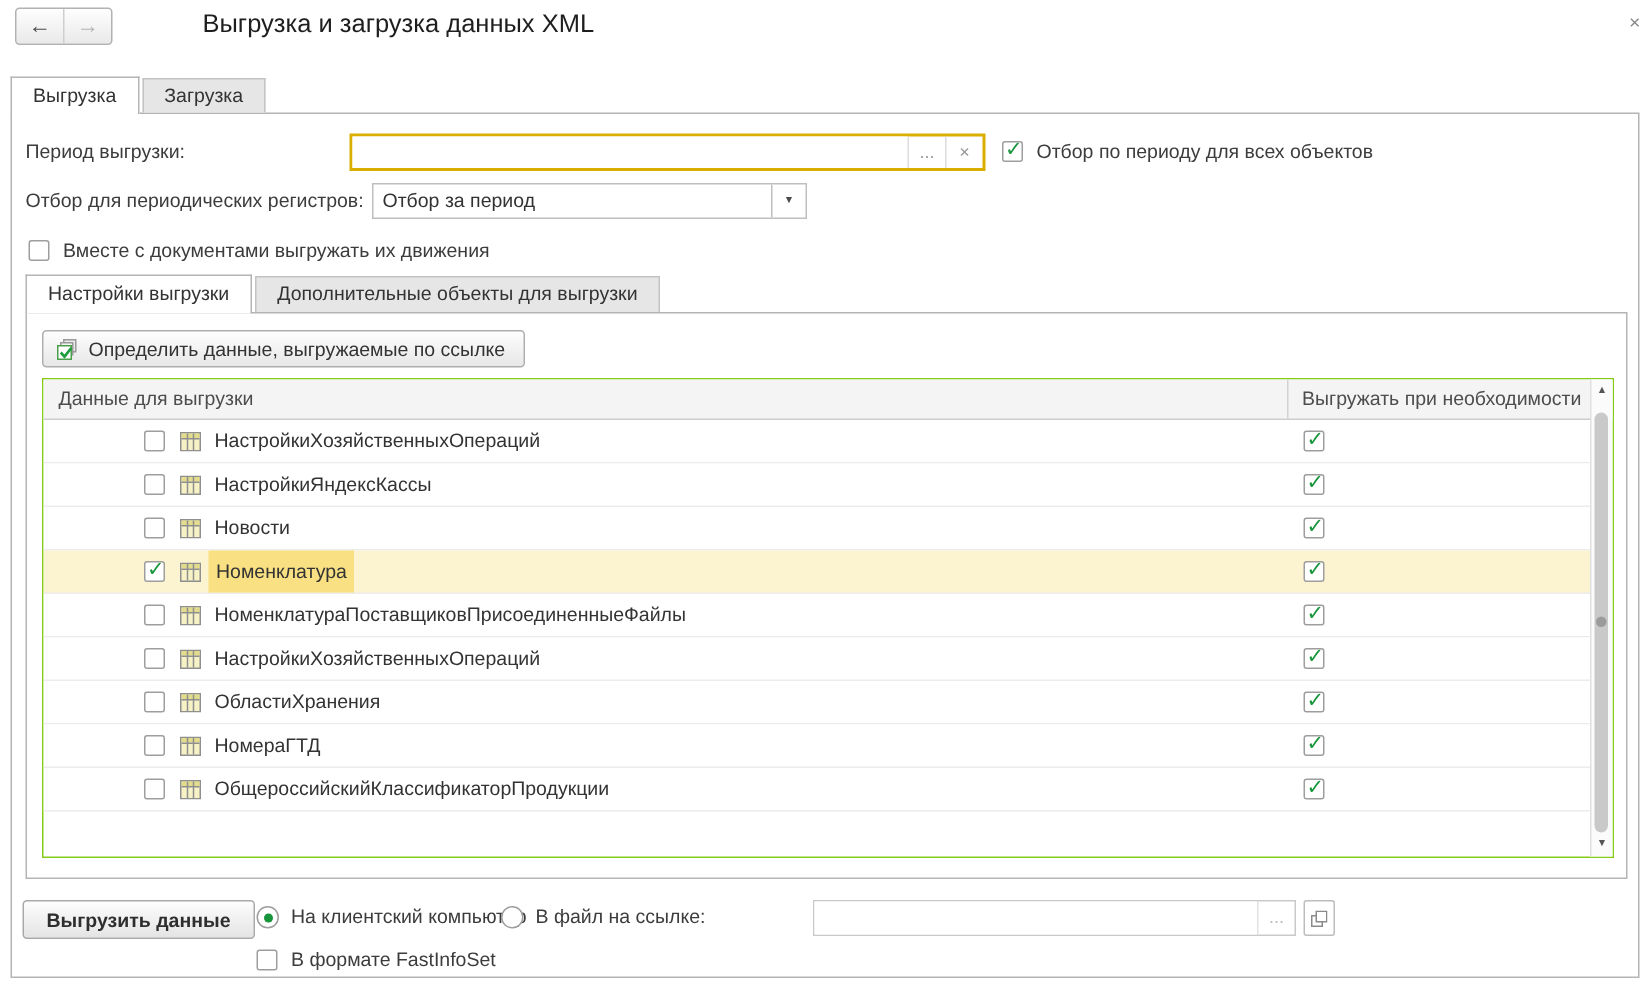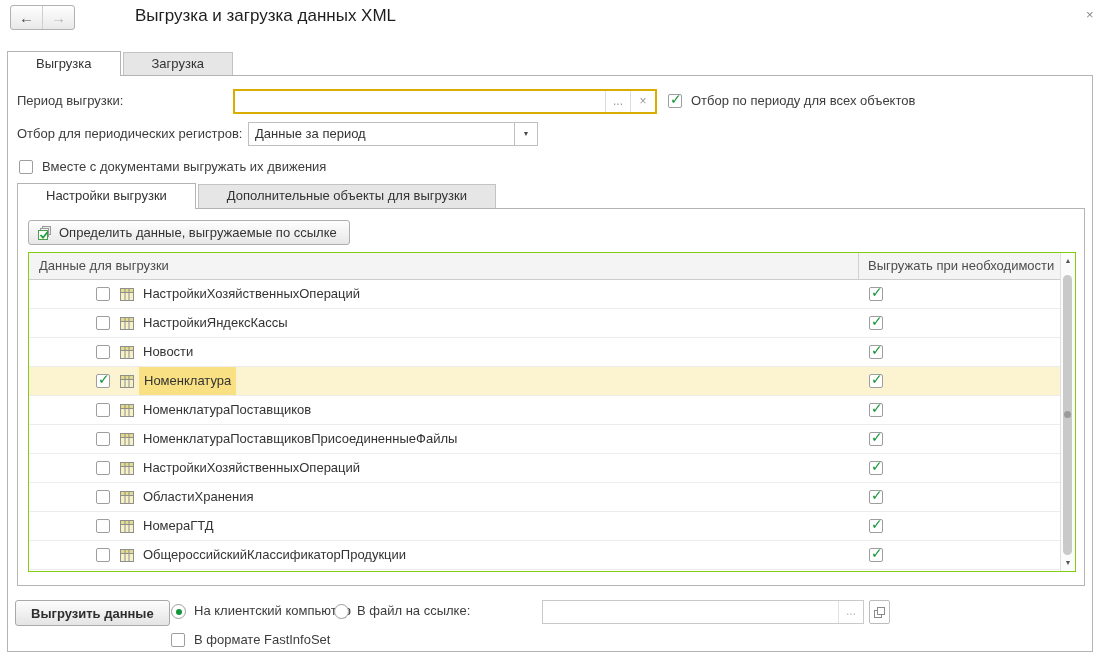--- a/index.html
+++ b/index.html
@@ -11,21 +11,21 @@
   .nav-group { position:absolute; left:10px; top:5px; width:65px; height:25px; border:1px solid #b2b2b2;
                border-radius:3px; background:linear-gradient(#fefefe,#e9e9e9); display:flex; }
   .nav-btn { flex:1; text-align:center; line-height:23px; font-size:15px; font-weight:bold; color:#4a4a4a; cursor:default; }
   .nav-btn.disabled { color:#b5b5b5; border-left:1px solid #cfcfcf; }
   .page-title { position:absolute; left:135px; top:6px; font-size:17px; color:#1e1e1e; }
   .close-btn { position:absolute; left:1086px; top:8px; font-size:13px; color:#8a8a8a; line-height:14px; }
 
   
   .tabstrip { position:absolute; display:flex; align-items:flex-end; z-index:3; }
   .tabstrip.outer { left:7px; top:51px; height:25px; }
-  .tab { padding:0 28px; line-height:22px; white-space:nowrap; color:#333; }
+  .tab { padding:0 14px; line-height:22px; white-space:nowrap; color:#333; }
   .tab.active { background:#fff; border:1px solid #b4b4b4; border-bottom:none; height:25px; line-height:24px; }
   .tab.inactive { background:#e6e6e6; border:1px solid #c3c3c3; border-bottom:none; height:23px; margin-bottom:1px; margin-left:2px; }
 
   
   .main-panel { position:absolute; left:7px; top:75px; width:1086px; height:577px;
                 border:1px solid #b4b4b4; background:#fff; z-index:1; }
   .main-panel > * { position:absolute; }
 
   .lbl { line-height:24px; color:#3c3c3c; }
   .lbl-period { left:9px; top:13px; }
@@ -115,21 +115,21 @@
     <span class="period-input">
       <input value="" style="">
       <span class="in-btn">...</span>
       <span class="in-btn">×</span>
     </span>
     <span class="cb checked cb-period-all"></span>
     <span class="lbl lbl-cb-period-all">Отбор по периоду для всех объектов</span>
 
     <span class="lbl lbl-registers">Отбор для периодических регистров:</span>
     <span class="combo">
-      <span class="combo-val">Данные за период</span>
+      <span class="combo-val">Отбор за период</span>
       <span class="combo-btn">▼</span>
     </span>
 
     <span class="cb cb-movements"></span>
     <span class="lbl lbl-cb-movements">Вместе с документами выгружать их движения</span>
 
     <div class="tabstrip inner">
       <span class="tab active">Настройки выгрузки</span>
       <span class="tab inactive">Дополнительные объекты для выгрузки</span>
     </div>
@@ -204,32 +204,20 @@
             </div>
             <div class="trow">
               <span class="cb"></span>
               <span class="ticon"><svg width="14" height="13" viewBox="0 0 14 13">
                   <rect x="0.5" y="0.5" width="13" height="12" fill="#f6f2c6" stroke="#8f8f8f"></rect>
                   <rect x="1" y="1" width="12" height="3" fill="#e2dc8c"></rect>
                   <line x1="5" y1="1" x2="5" y2="12" stroke="#8f8f8f"></line>
                   <line x1="9" y1="1" x2="9" y2="12" stroke="#8f8f8f"></line>
                   <line x1="1" y1="4.5" x2="13" y2="4.5" stroke="#8f8f8f"></line>
                 </svg></span>
-              <span class="rname">НоменклатураПоставщиков</span>
-              <span class="cb cb2col checked"></span>
-            </div>
-            <div class="trow">
-              <span class="cb"></span>
-              <span class="ticon"><svg width="14" height="13" viewBox="0 0 14 13">
-                  <rect x="0.5" y="0.5" width="13" height="12" fill="#f6f2c6" stroke="#8f8f8f"></rect>
-                  <rect x="1" y="1" width="12" height="3" fill="#e2dc8c"></rect>
-                  <line x1="5" y1="1" x2="5" y2="12" stroke="#8f8f8f"></line>
-                  <line x1="9" y1="1" x2="9" y2="12" stroke="#8f8f8f"></line>
-                  <line x1="1" y1="4.5" x2="13" y2="4.5" stroke="#8f8f8f"></line>
-                </svg></span>
               <span class="rname">НоменклатураПоставщиковПрисоединенныеФайлы</span>
               <span class="cb cb2col checked"></span>
             </div>
             <div class="trow">
               <span class="cb"></span>
               <span class="ticon"><svg width="14" height="13" viewBox="0 0 14 13">
                   <rect x="0.5" y="0.5" width="13" height="12" fill="#f6f2c6" stroke="#8f8f8f"></rect>
                   <rect x="1" y="1" width="12" height="3" fill="#e2dc8c"></rect>
                   <line x1="5" y1="1" x2="5" y2="12" stroke="#8f8f8f"></line>
                   <line x1="9" y1="1" x2="9" y2="12" stroke="#8f8f8f"></line>

